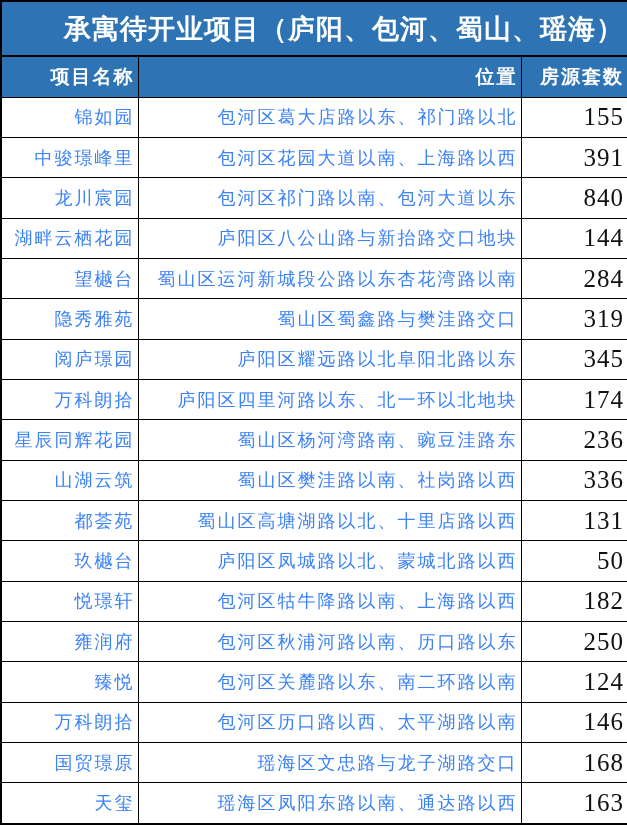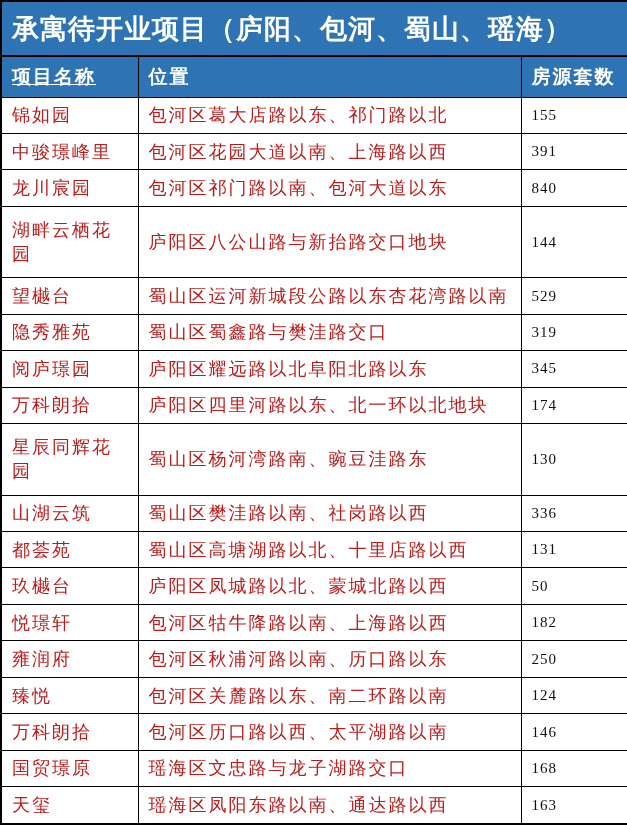--- a/index.html
+++ b/index.html
@@ -17,22 +17,22 @@
   table.project-table {
     width: 627px;
     height: 825px;
     border-collapse: collapse;
     table-layout: fixed;
   }
   table.project-table td,
   table.project-table th {
     border: 1px solid #000000;
     box-sizing: border-box;
-    padding: 0 10px;
-    text-align: left;
+    padding: 0 3px;
+    text-align: right;
     vertical-align: middle;
     overflow: hidden;
   }
   col.c-name  { width: 137px; }
   col.c-loc   { width: 383px; }
   col.c-units { width: 107px; }
 
   tr.title-row td {
     height: 55px;
     background: #2e74b5;
@@ -46,35 +46,35 @@
     height: 41px;
     background: #2e74b5;
     color: #ffffff;
     font-size: 19px;
     font-weight: bold;
     letter-spacing: 2px;
     border-width: 2px 1px 1px 1px;
     border-style: solid;
     border-color: #000000;
   }
-  tr.header-row th:first-child { border-left-width: 2px; text-decoration: underline; }
+  tr.header-row th:first-child { border-left-width: 2px; }
   tr.header-row th:last-child  { border-right-width: 2px; }
 
   tr.data-row td {
     background: #ffffff;
-    color: #b91c1c;
+    color: #3b82f6;
     font-size: 18px;
     letter-spacing: 2px;
   }
   tr.data-row td:first-child { border-left-width: 2px; }
   tr.data-row td:last-child  { border-right-width: 2px; }
   tr.data-row:last-child td  { border-bottom-width: 2px; }
   tr.data-row td.units {
     letter-spacing: 1px;
-    font-size: 15px;
+    font-size: 25px;
     color: #111111;
   }
 </style>
 </head>
 <body>
 
 <div class="table-wrap">
   <table class="project-table">
     <colgroup>
       <col class="c-name">
@@ -107,41 +107,41 @@
         <td class="units">840</td>
       </tr>
       <tr class="data-row">
         <td class="name">湖畔云栖花园</td>
         <td class="loc">庐阳区八公山路与新抬路交口地块</td>
         <td class="units">144</td>
       </tr>
       <tr class="data-row">
         <td class="name">望樾台</td>
         <td class="loc">蜀山区运河新城段公路以东杏花湾路以南</td>
-        <td class="units">529</td>
+        <td class="units">284</td>
       </tr>
       <tr class="data-row">
         <td class="name">隐秀雅苑</td>
         <td class="loc">蜀山区蜀鑫路与樊洼路交口</td>
         <td class="units">319</td>
       </tr>
       <tr class="data-row">
         <td class="name">阅庐璟园</td>
         <td class="loc">庐阳区耀远路以北阜阳北路以东</td>
         <td class="units">345</td>
       </tr>
       <tr class="data-row">
         <td class="name">万科朗拾</td>
         <td class="loc">庐阳区四里河路以东、北一环以北地块</td>
         <td class="units">174</td>
       </tr>
       <tr class="data-row">
         <td class="name">星辰同辉花园</td>
         <td class="loc">蜀山区杨河湾路南、豌豆洼路东</td>
-        <td class="units">130</td>
+        <td class="units">236</td>
       </tr>
       <tr class="data-row">
         <td class="name">山湖云筑</td>
         <td class="loc">蜀山区樊洼路以南、社岗路以西</td>
         <td class="units">336</td>
       </tr>
       <tr class="data-row">
         <td class="name">都荟苑</td>
         <td class="loc">蜀山区高塘湖路以北、十里店路以西</td>
         <td class="units">131</td>

